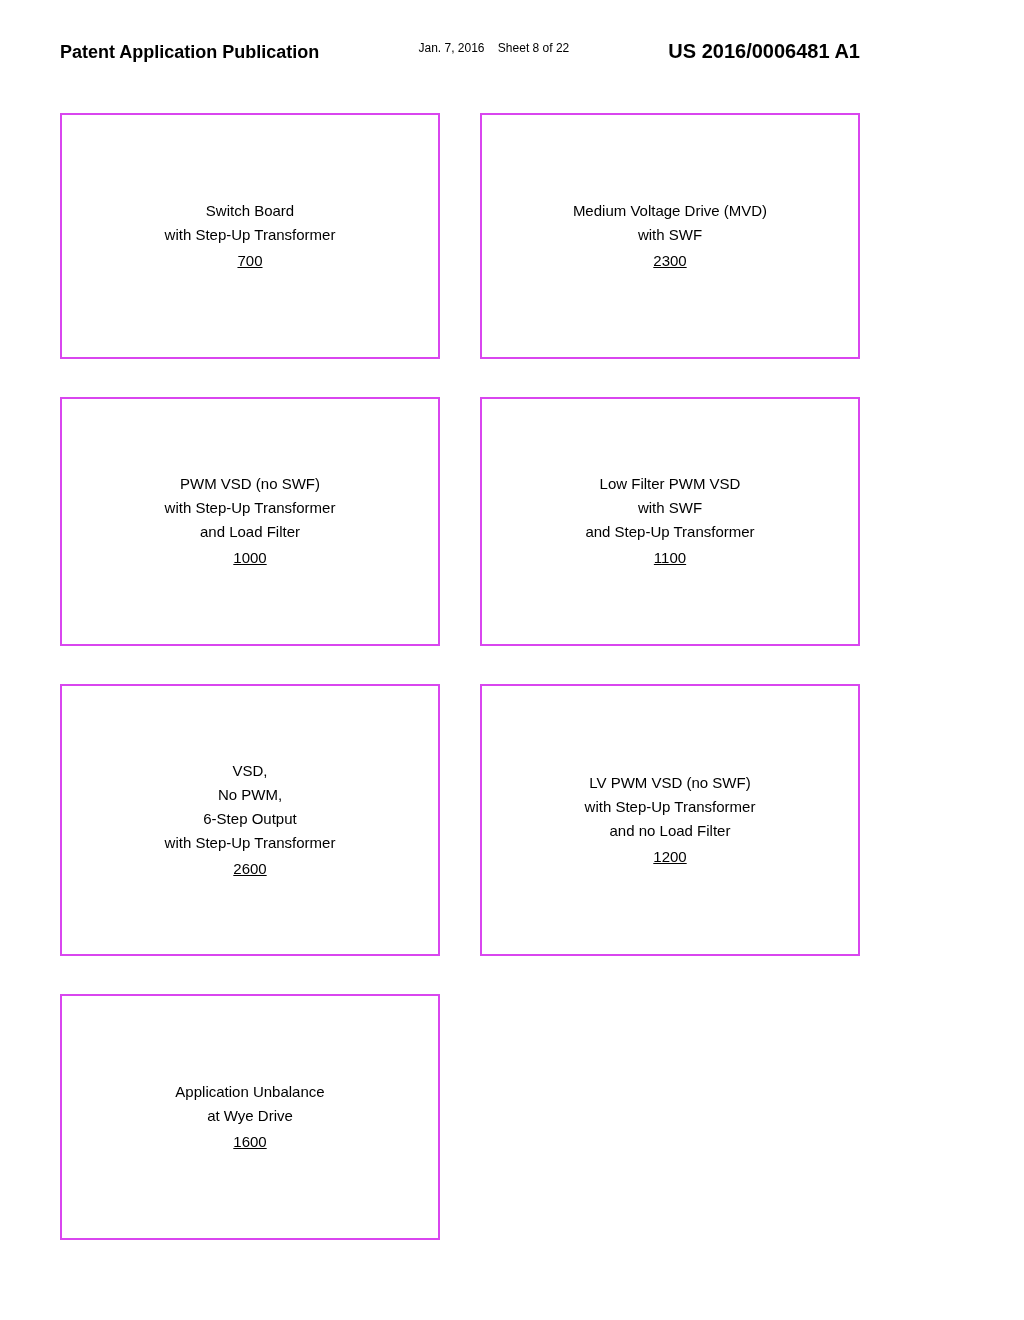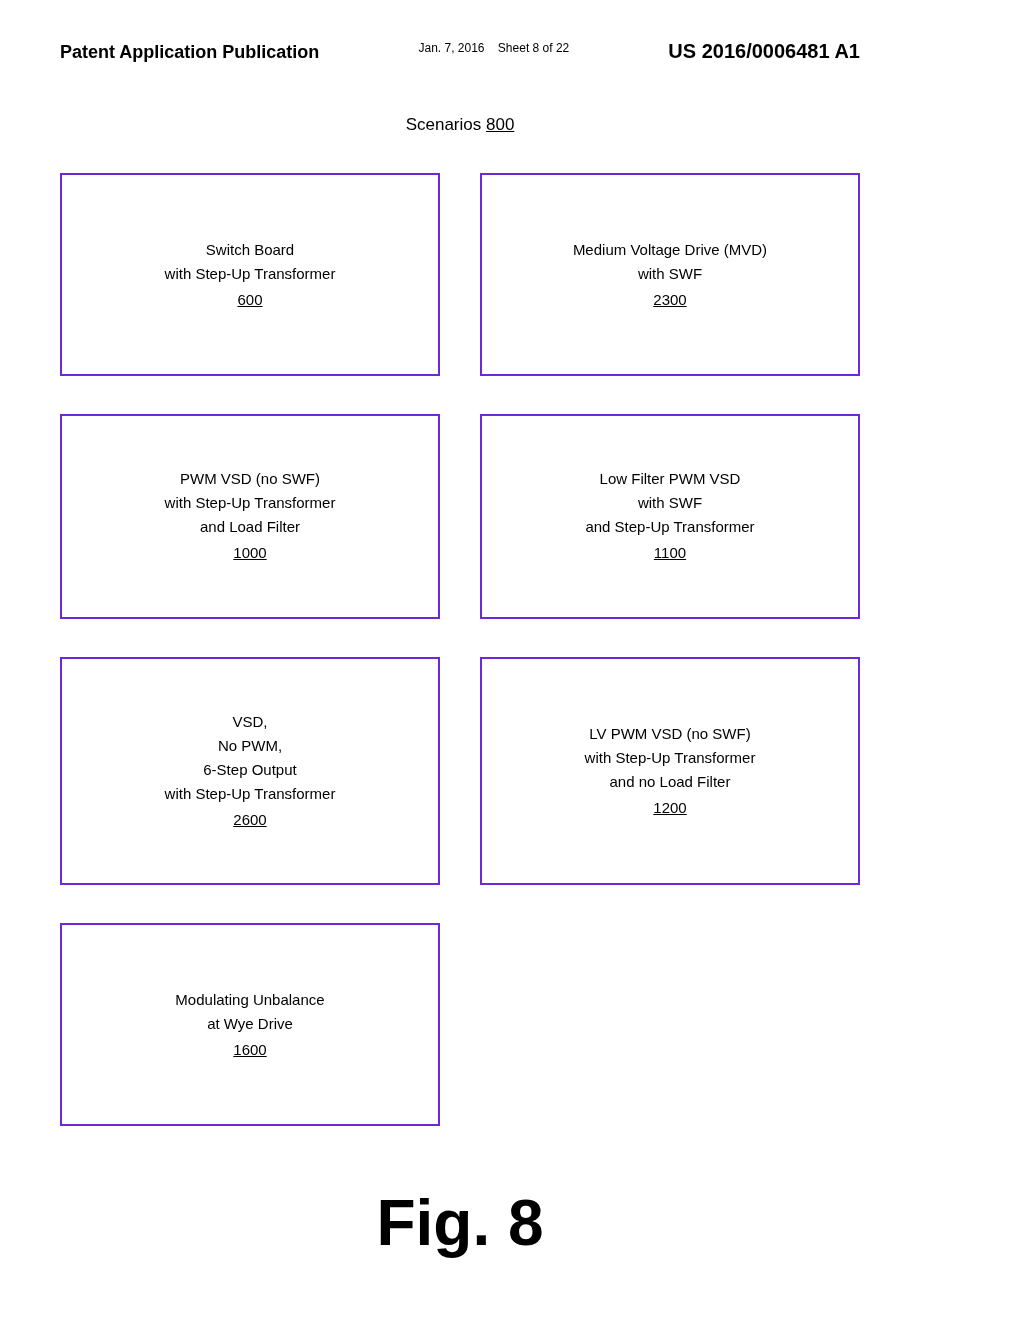--- a/index.html
+++ b/index.html
@@ -55,21 +55,21 @@
       text-decoration: underline;
     }
     .grid {
       display: grid;
       grid-template-columns: 1fr 1fr;
       gap: 30px 40px;
       flex: 1;
       margin-bottom: 40px;
     }
     .box {
-      border: 2px solid #6d28d9;
+      border: 2px solid #d946ef;
       padding: 30px 20px;
       display: flex;
       align-items: center;
       justify-content: center;
       min-height: 160px;
       margin-top: 8px;
     }
     .box-content {
       text-align: center;
       font-size: 15px;
@@ -95,31 +95,28 @@
 <div class="page">
   <div class="header">
     <div class="header-left">Patent Application Publication</div>
     <div class="header-center">
       <span>Jan. 7, 2016</span>&nbsp;&nbsp;&nbsp;
       <span>Sheet 8 of 22</span>
     </div>
     <div class="header-right">US 2016/0006481 A1</div>
   </div>
 
-  <div class="scenarios-title">
-    <span>Scenarios </span><span class="underline">800</span>
-  </div>
 
   <div class="grid">
 
     <div class="box">
       <div class="box-content">
         <span>Switch Board</span><br>
         <span>with Step-Up Transformer</span><br>
-        <span class="ref">600</span>
+        <span class="ref">700</span>
       </div>
     </div>
 
     <div class="box">
       <div class="box-content">
         <span>Medium Voltage Drive (MVD)</span><br>
         <span>with SWF</span><br>
         <span class="ref">2300</span>
       </div>
     </div>
@@ -157,21 +154,20 @@
       <div class="box-content">
         <span>LV PWM VSD (no SWF)</span><br>
         <span>with Step-Up Transformer</span><br>
         <span>and no Load Filter</span><br>
         <span class="ref">1200</span>
       </div>
     </div>
 
     <div class="box">
       <div class="box-content">
-        <span>Modulating Unbalance</span><br>
+        <span>Application Unbalance</span><br>
         <span>at Wye Drive</span><br>
         <span class="ref">1600</span>
       </div>
     </div>
   </div>
 
-  <div class="fig-label">Fig. 8</div>
 </div>
 
 </body></html>

